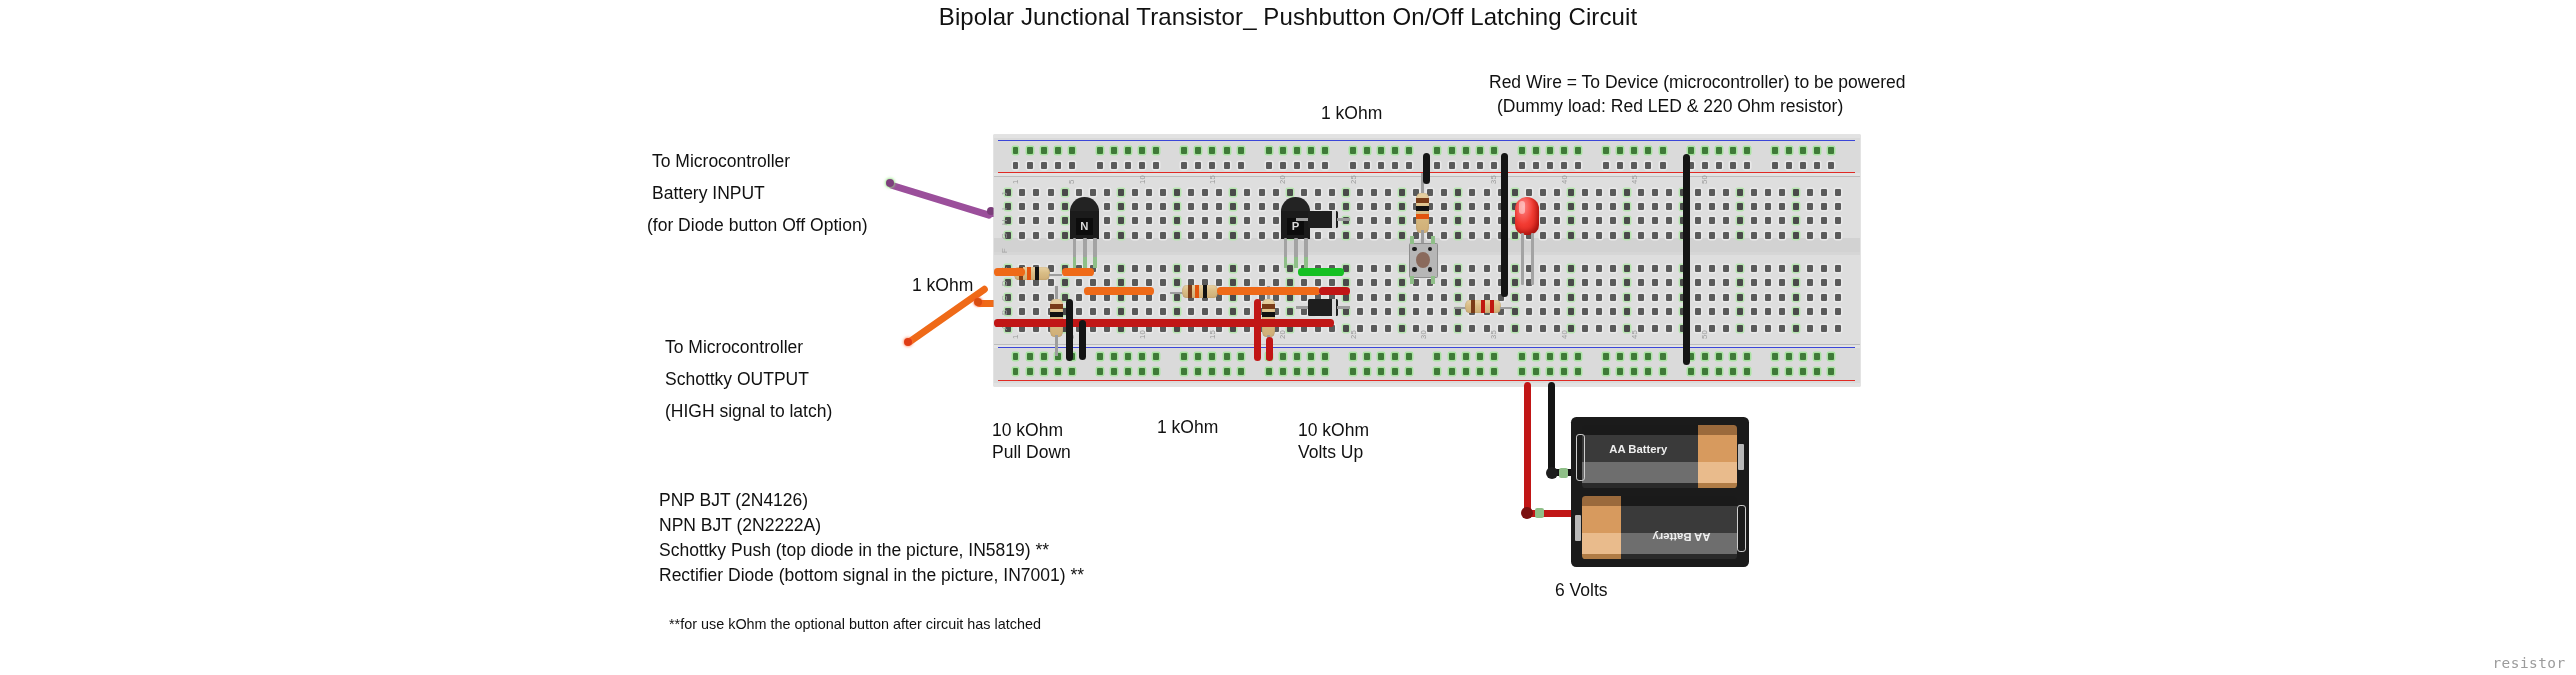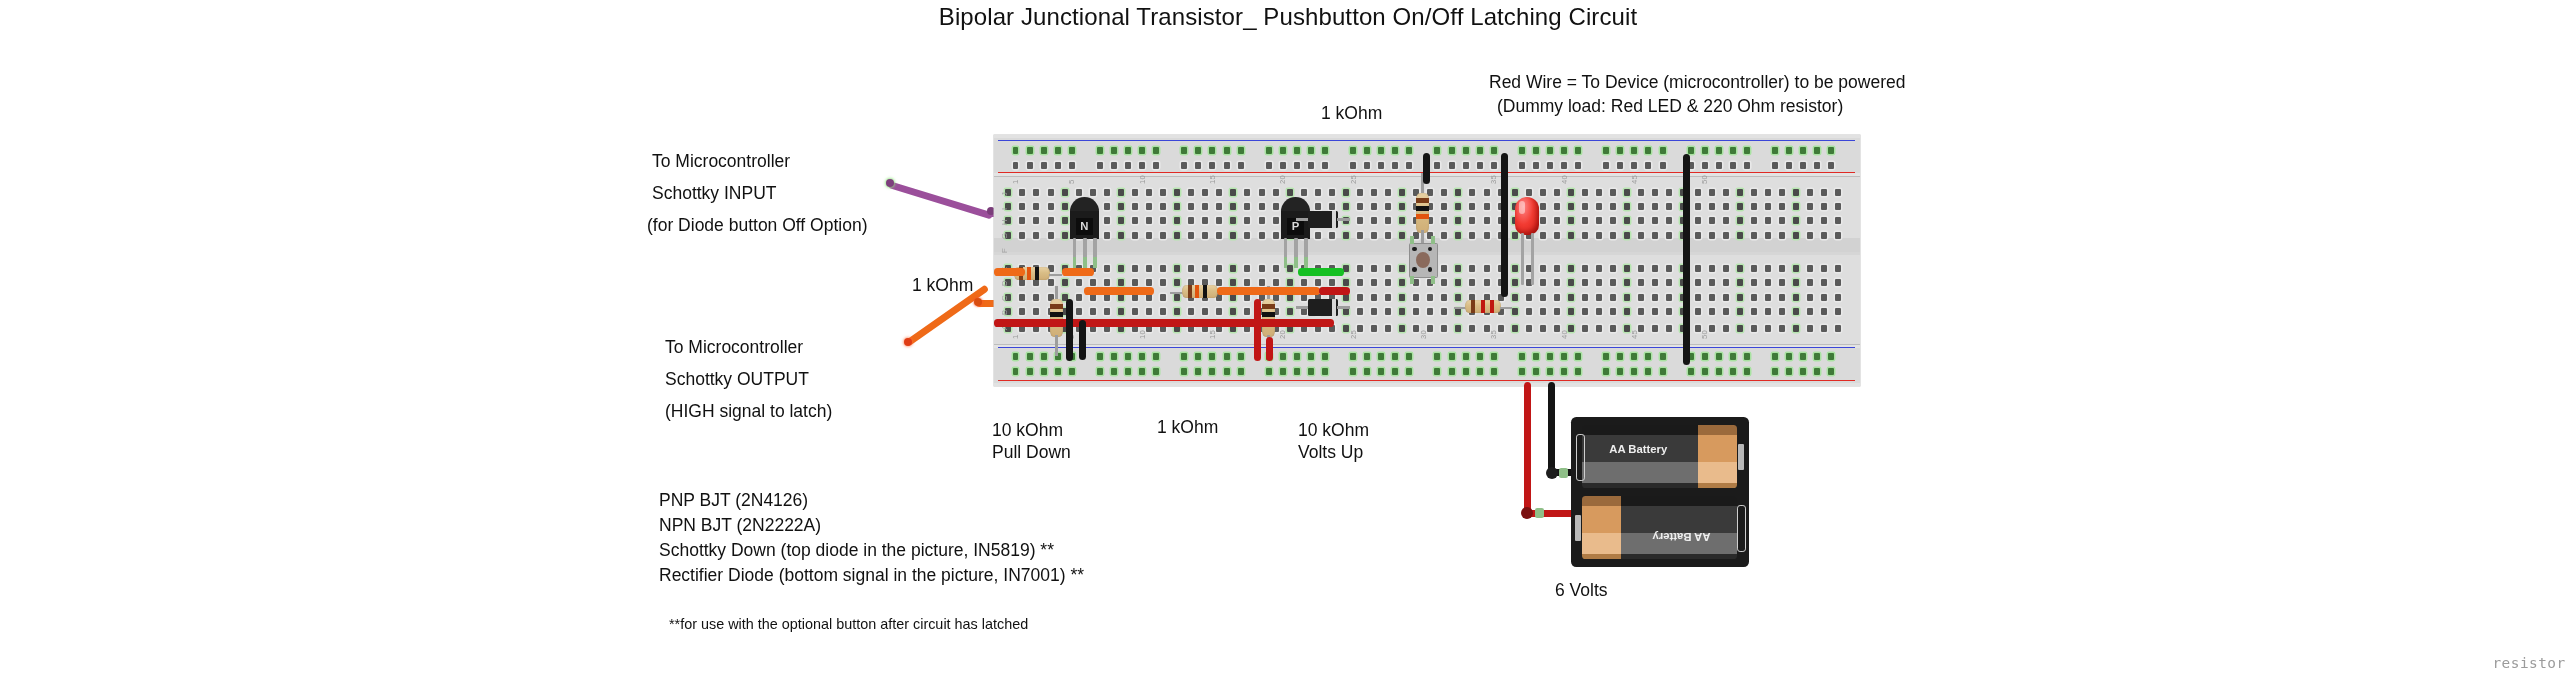--- a/index.html
+++ b/index.html
@@ -122,21 +122,21 @@
 <body>
 
 <div class="abs nosel" id="title">Bipolar Junctional Transistor_ Pushbutton On/Off Latching Circuit</div>
 
 <div class="abs nosel note" style="left:1489px;top:72px;">Red Wire = To Device (microcontroller) to be powered</div>
 <div class="abs nosel note" style="left:1497px;top:96px;">(Dummy load: Red LED &amp; 220 Ohm resistor)</div>
 
 <div class="abs nosel lbl" style="left:1321px;top:103px;">1 kOhm</div>
 
 <div class="abs nosel lbl" style="left:652px;top:151px;">To Microcontroller</div>
-<div class="abs nosel lbl" style="left:652px;top:183px;">Schottky INPUT</div>
+<div class="abs nosel lbl" style="left:652px;top:183px;">Battery INPUT</div>
 <div class="abs nosel lbl" style="left:647px;top:215px;">(for Diode button Off Option)</div>
 
 <div class="abs nosel lbl" style="left:912px;top:275px;">1 kOhm</div>
 
 <div class="abs nosel lbl" style="left:665px;top:337px;">To Microcontroller</div>
 <div class="abs nosel lbl" style="left:665px;top:369px;">Schottky OUTPUT</div>
 <div class="abs nosel lbl" style="left:665px;top:401px;">(HIGH signal to latch)</div>
 
 <div class="abs" style="left:889px;top:181px;width:108px;height:7.2px;background:#9b4f9b;border-radius:3.6px;
             transform:rotate(17deg);transform-origin:0 50%;"></div>
@@ -1076,23 +1076,23 @@
 </div>
 
 <div class="abs nosel lbl" style="left:992px;top:420px;">10 kOhm</div>
 <div class="abs nosel lbl" style="left:992px;top:442px;">Pull Down</div>
 <div class="abs nosel lbl" style="left:1157px;top:417px;">1 kOhm</div>
 <div class="abs nosel lbl" style="left:1298px;top:420px;">10 kOhm</div>
 <div class="abs nosel lbl" style="left:1298px;top:442px;">Volts Up</div>
 
 <div class="abs nosel lbl" style="left:659px;top:490px;">PNP BJT (2N4126)</div>
 <div class="abs nosel lbl" style="left:659px;top:515px;">NPN BJT (2N2222A)</div>
-<div class="abs nosel lbl" style="left:659px;top:540px;">Schottky Down (top diode in the picture, IN5819) **</div>
+<div class="abs nosel lbl" style="left:659px;top:540px;">Schottky Push (top diode in the picture, IN5819) **</div>
 <div class="abs nosel lbl" style="left:659px;top:565px;">Rectifier Diode (bottom signal in the picture, IN7001) **</div>
-<div class="abs nosel note-sm" style="left:669px;top:616px;">**for use with the optional button after circuit has latched</div>
+<div class="abs nosel note-sm" style="left:669px;top:616px;">**for use kOhm the optional button after circuit has latched</div>
 
 <div class="abs" style="left:1524px;top:382px;width:7.2px;height:134px;background:#c11616;border-radius:3.6px;"></div>
 <div class="abs" style="left:1524px;top:510px;width:57px;height:7.2px;background:#c11616;border-radius:3.6px;"></div>
 <div class="abs" style="left:1548px;top:382px;width:7.2px;height:94px;background:#141414;border-radius:3.6px;"></div>
 <div class="abs" style="left:1548px;top:469px;width:35px;height:7.2px;background:#141414;border-radius:3.6px;"></div>
 <div class="abs" style="left:1546px;top:467px;width:12.4px;height:12.4px;border-radius:50%;background:#1d1d1d;"></div>
 <div class="abs" style="left:1521px;top:507px;width:12.4px;height:12.4px;border-radius:50%;background:#7a1010;"></div>
 <div class="abs" style="left:1559px;top:468px;width:9.3px;height:9.8px;border-radius:2.1px;background:#8fbf88;"></div>
 <div class="abs" style="left:1535px;top:508px;width:9.3px;height:9.8px;border-radius:2.1px;background:#8fbf88;"></div>
 

